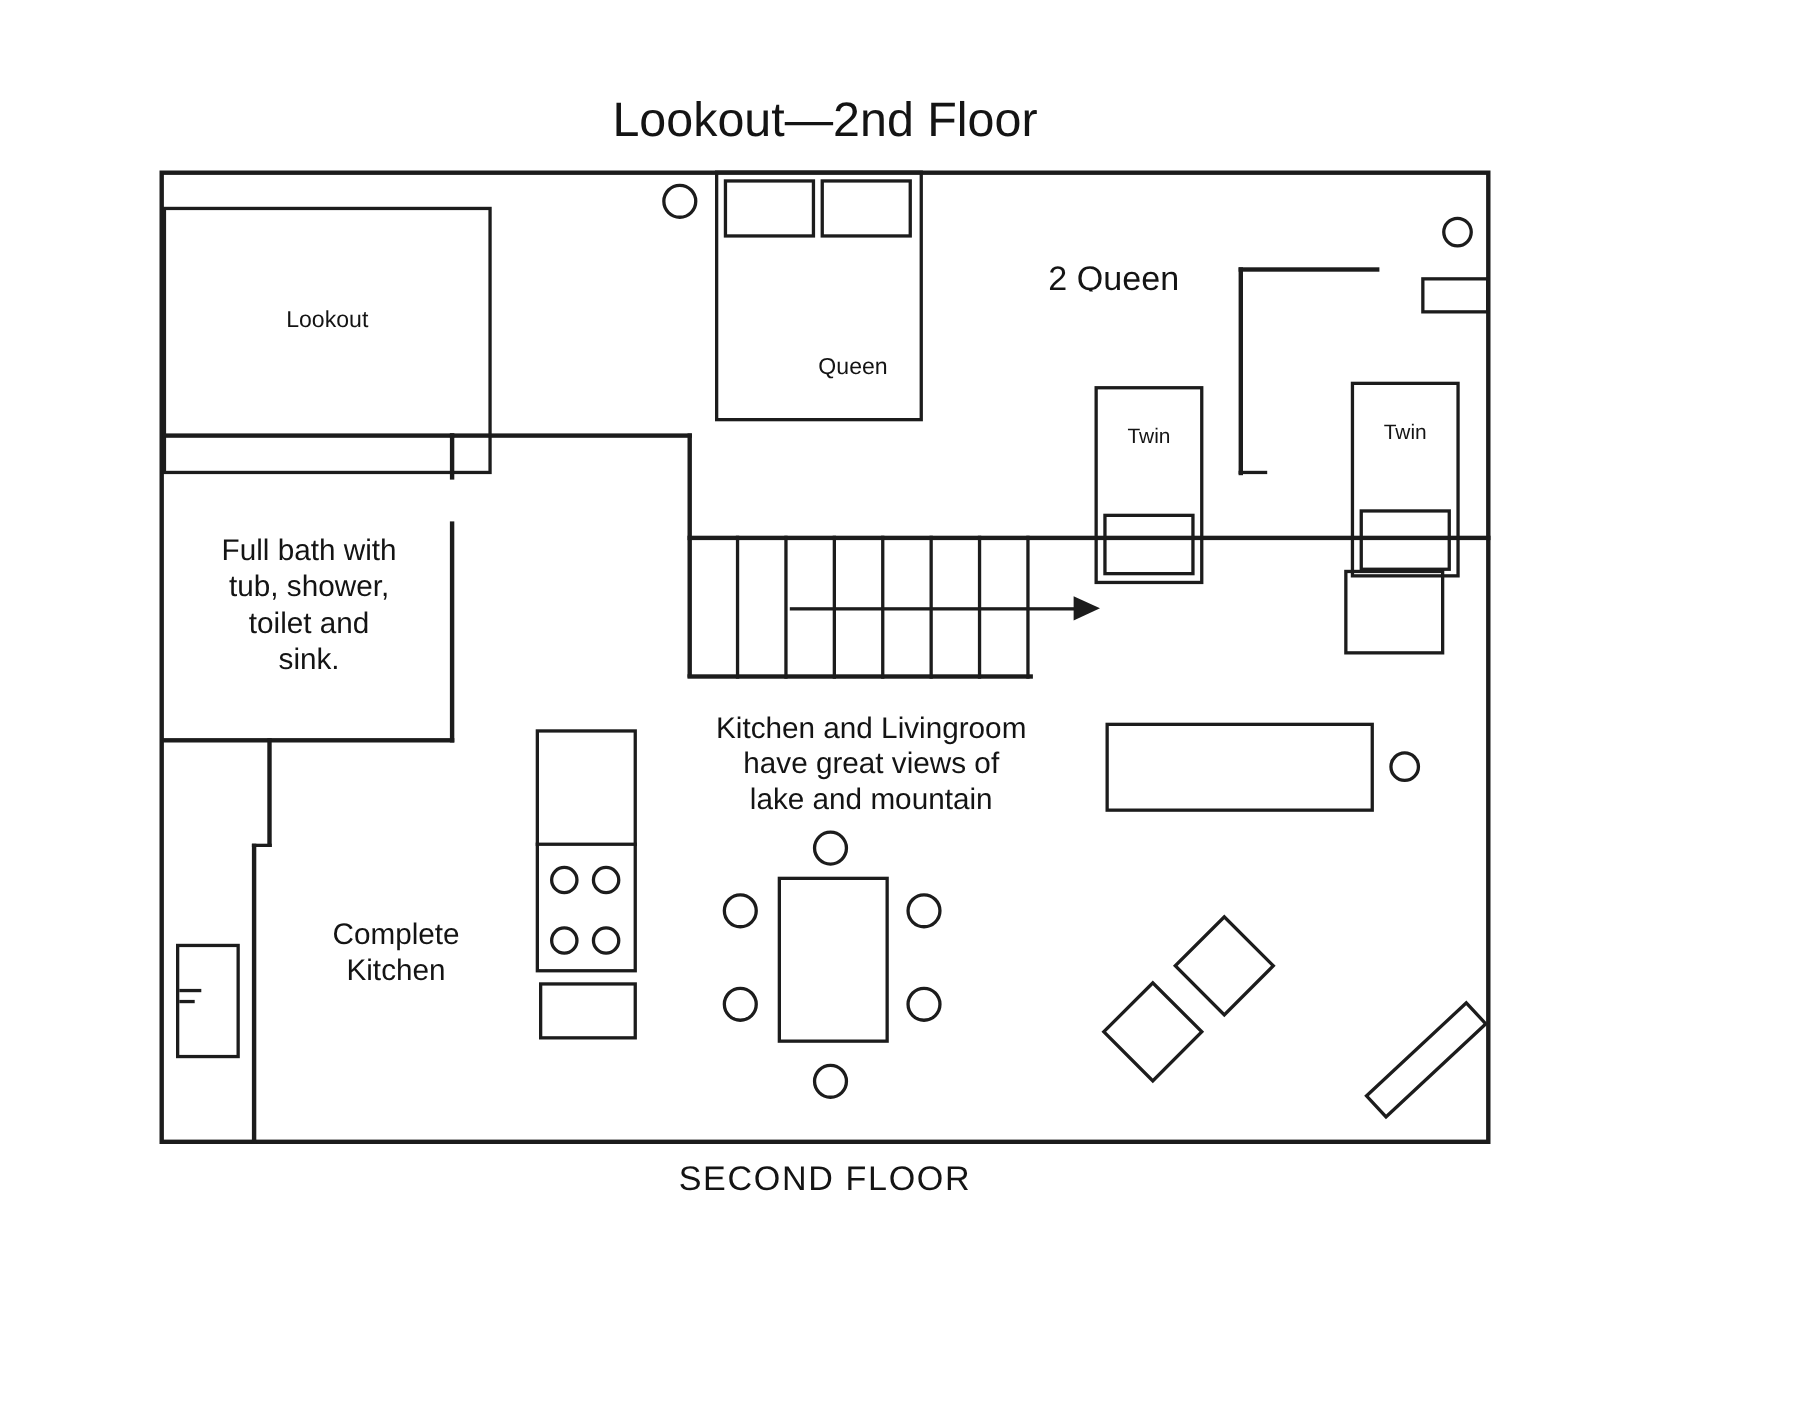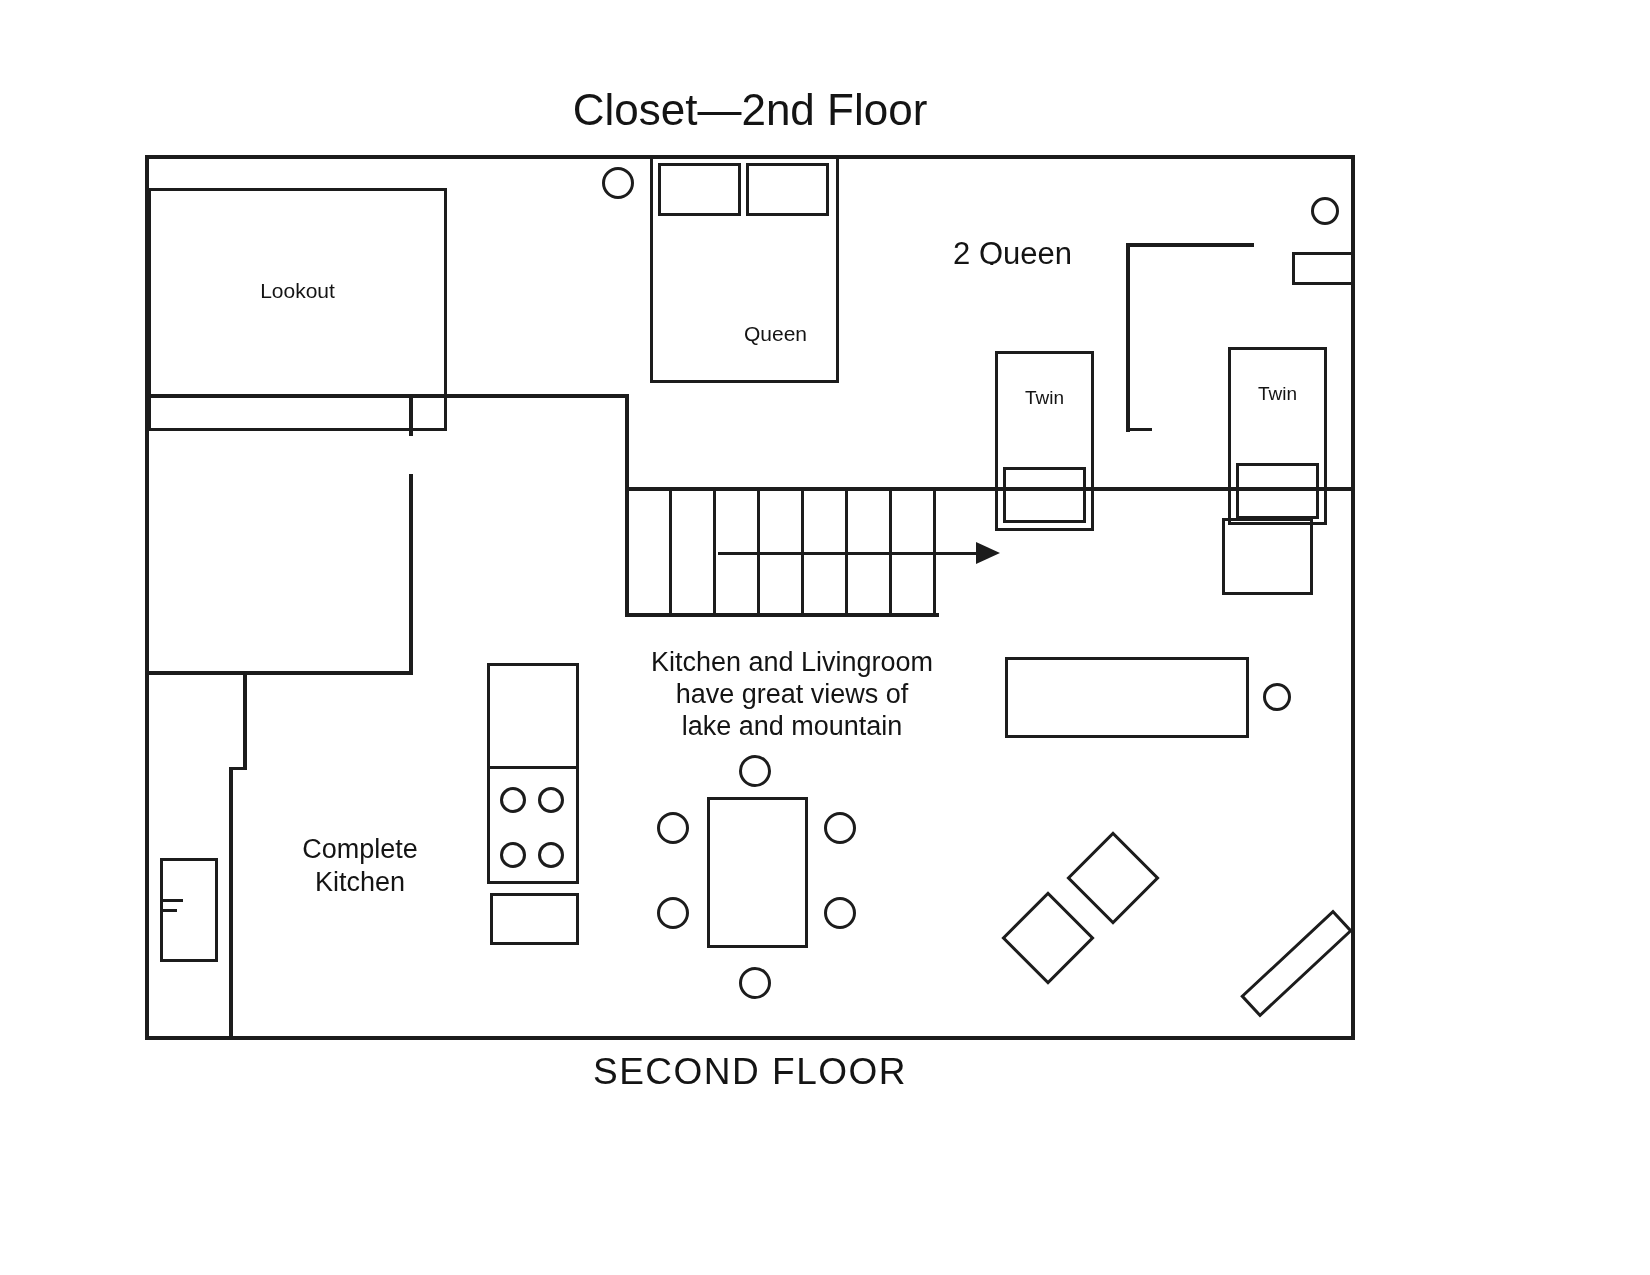--- a/index.html
+++ b/index.html
@@ -19,31 +19,35 @@
   .arrowhead { position:absolute; width:0; height:0;
     border-top:11px solid transparent; border-bottom:11px solid transparent;
     border-left:24px solid #1c1c1c; }
   .clip { overflow:hidden; white-space:nowrap; text-align:right; }
 </style>
 </head>
 <body>
 
 <div class="plan">
 
-  <div class="label" style="left:145px; top:84px; width:1210px; font-size:44px; line-height:52px;">Closet—2nd Floor</div>
+  <div class="label" style="left:145px; top:84px; width:1210px; font-size:44px; line-height:52px;">Lookout—2nd Floor</div>
 
   <div class="box thick" style="left:145px; top:155px; width:1210px; height:885px;"></div>
 
   <div class="box" style="left:148px; top:188px; width:299px; height:243px;"></div>
   <div class="label" style="left:148px; top:277px; width:299px; font-size:21px; line-height:28px;">Lookout</div>
 
   <div class="wall" style="left:148px; top:394px; width:265px; height:4px;"></div>
   <div class="wall" style="left:409px; top:394px; width:4px; height:42px;"></div>
   <div class="wall" style="left:409px; top:474px; width:4px; height:201px;"></div>
   <div class="wall" style="left:148px; top:671px; width:265px; height:4px;"></div>
+  <div class="label" style="left:152px; top:484px; width:258px; font-size:27px; line-height:33px;">Full bath with
+tub, shower,
+toilet and
+sink.</div>
 
   <div class="wall" style="left:409px; top:394px; width:220px; height:4px;"></div>
   <div class="wall" style="left:625px; top:394px; width:4px; height:222px;"></div>
 
   <div class="wall" style="left:625px; top:487px; width:730px; height:4px;"></div>
   <div class="wall" style="left:625px; top:613px; width:314px; height:4px;"></div>
   <div class="wall" style="left:669px; top:487px; width:3px; height:130px;"></div>
   <div class="wall" style="left:713px; top:487px; width:3px; height:130px;"></div>
   <div class="wall" style="left:757px; top:487px; width:3px; height:130px;"></div>
   <div class="wall" style="left:801px; top:487px; width:3px; height:130px;"></div>
@@ -107,15 +111,15 @@
   <div class="box" style="left:995px; top:351px; width:99px; height:180px;"></div>
   <div class="box" style="left:1003px; top:467px; width:83px; height:56px;"></div>
   <div class="label" style="left:995px; top:387px; width:99px; font-size:19px; line-height:22px;">Twin</div>
 
   <div class="box" style="left:1228px; top:347px; width:99px; height:178px;"></div>
   <div class="box" style="left:1236px; top:463px; width:83px; height:56px;"></div>
   <div class="label" style="left:1228px; top:383px; width:99px; font-size:19px; line-height:22px;">Twin</div>
 
   <div class="box" style="left:1222px; top:518px; width:91px; height:77px;"></div>
 
-  <div class="label" style="left:145px; top:1052px; width:1210px; font-size:37px; line-height:40px; letter-spacing:1.5px;">SECOND FLOOR</div>
+  <div class="label" style="left:145px; top:1052px; width:1210px; font-size:31px; line-height:40px; letter-spacing:1.5px;">SECOND FLOOR</div>
 
 </div>
 
 </body></html>

